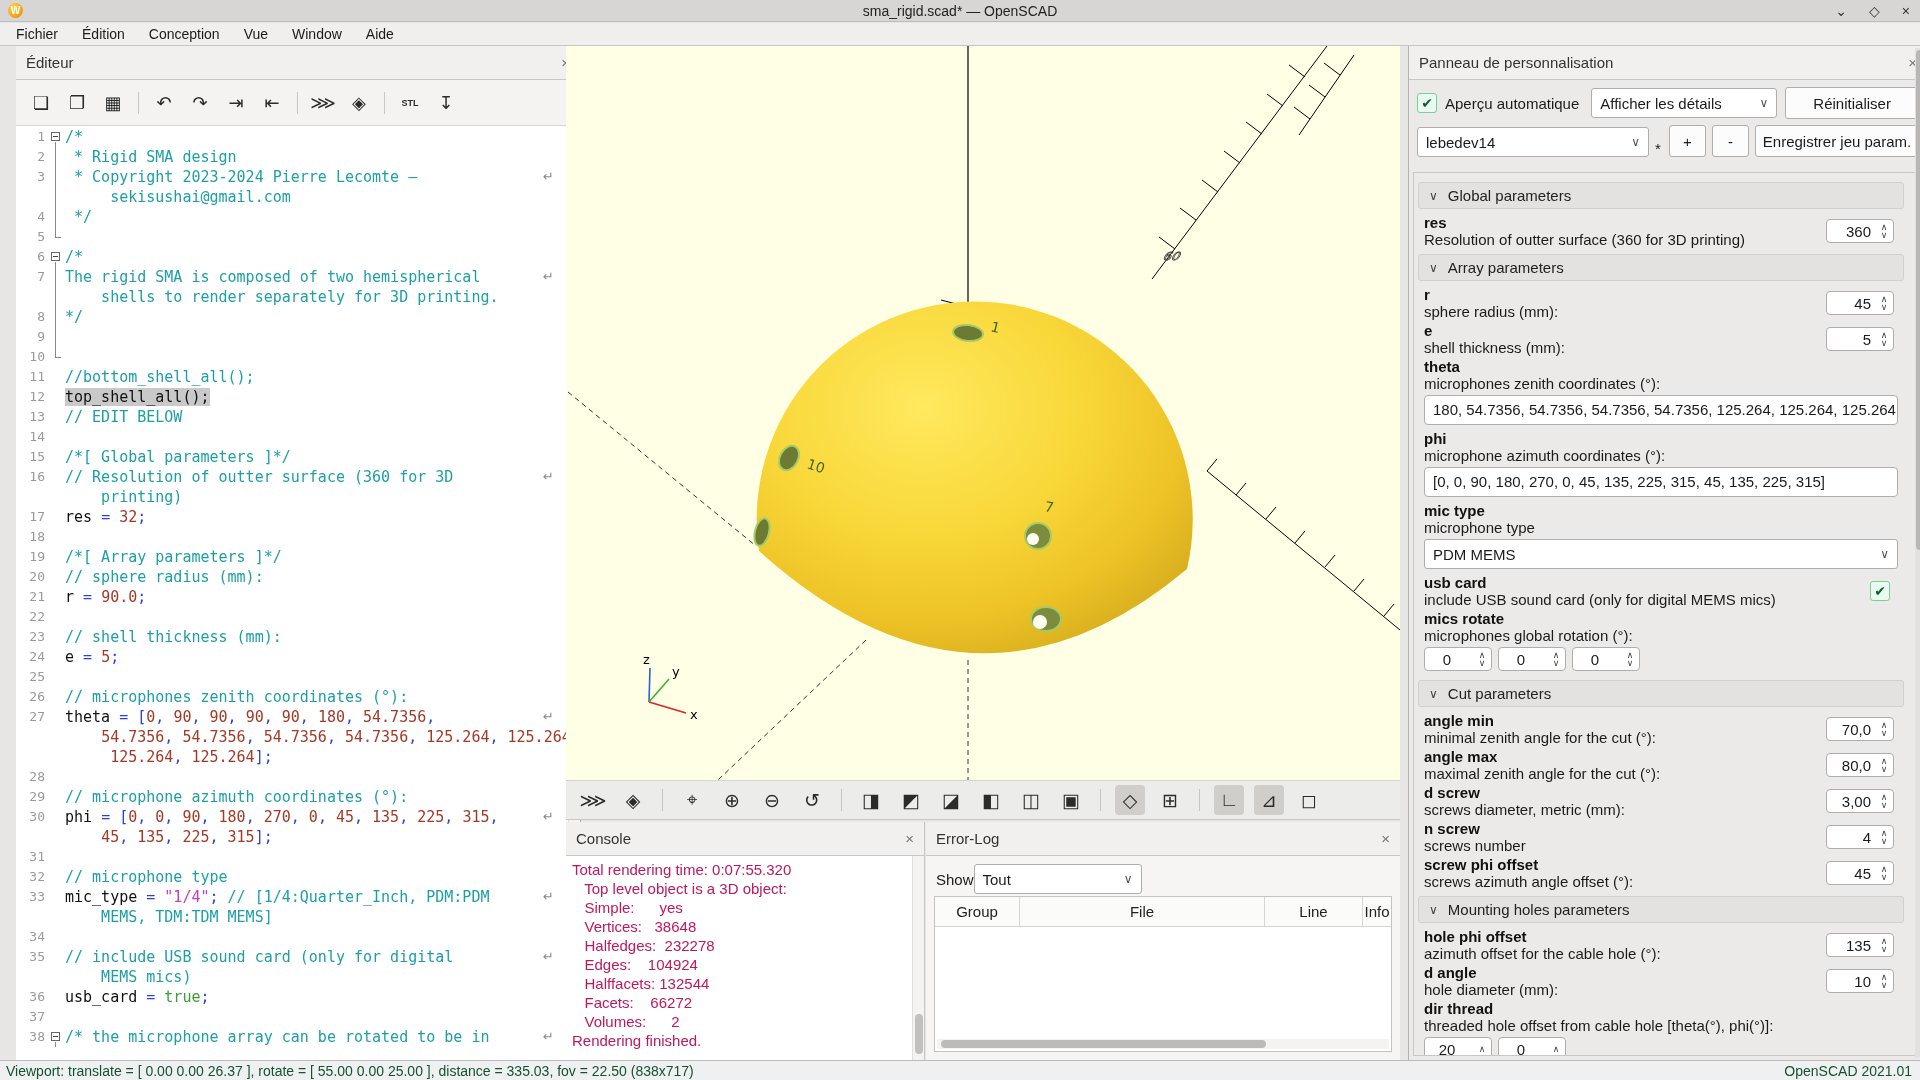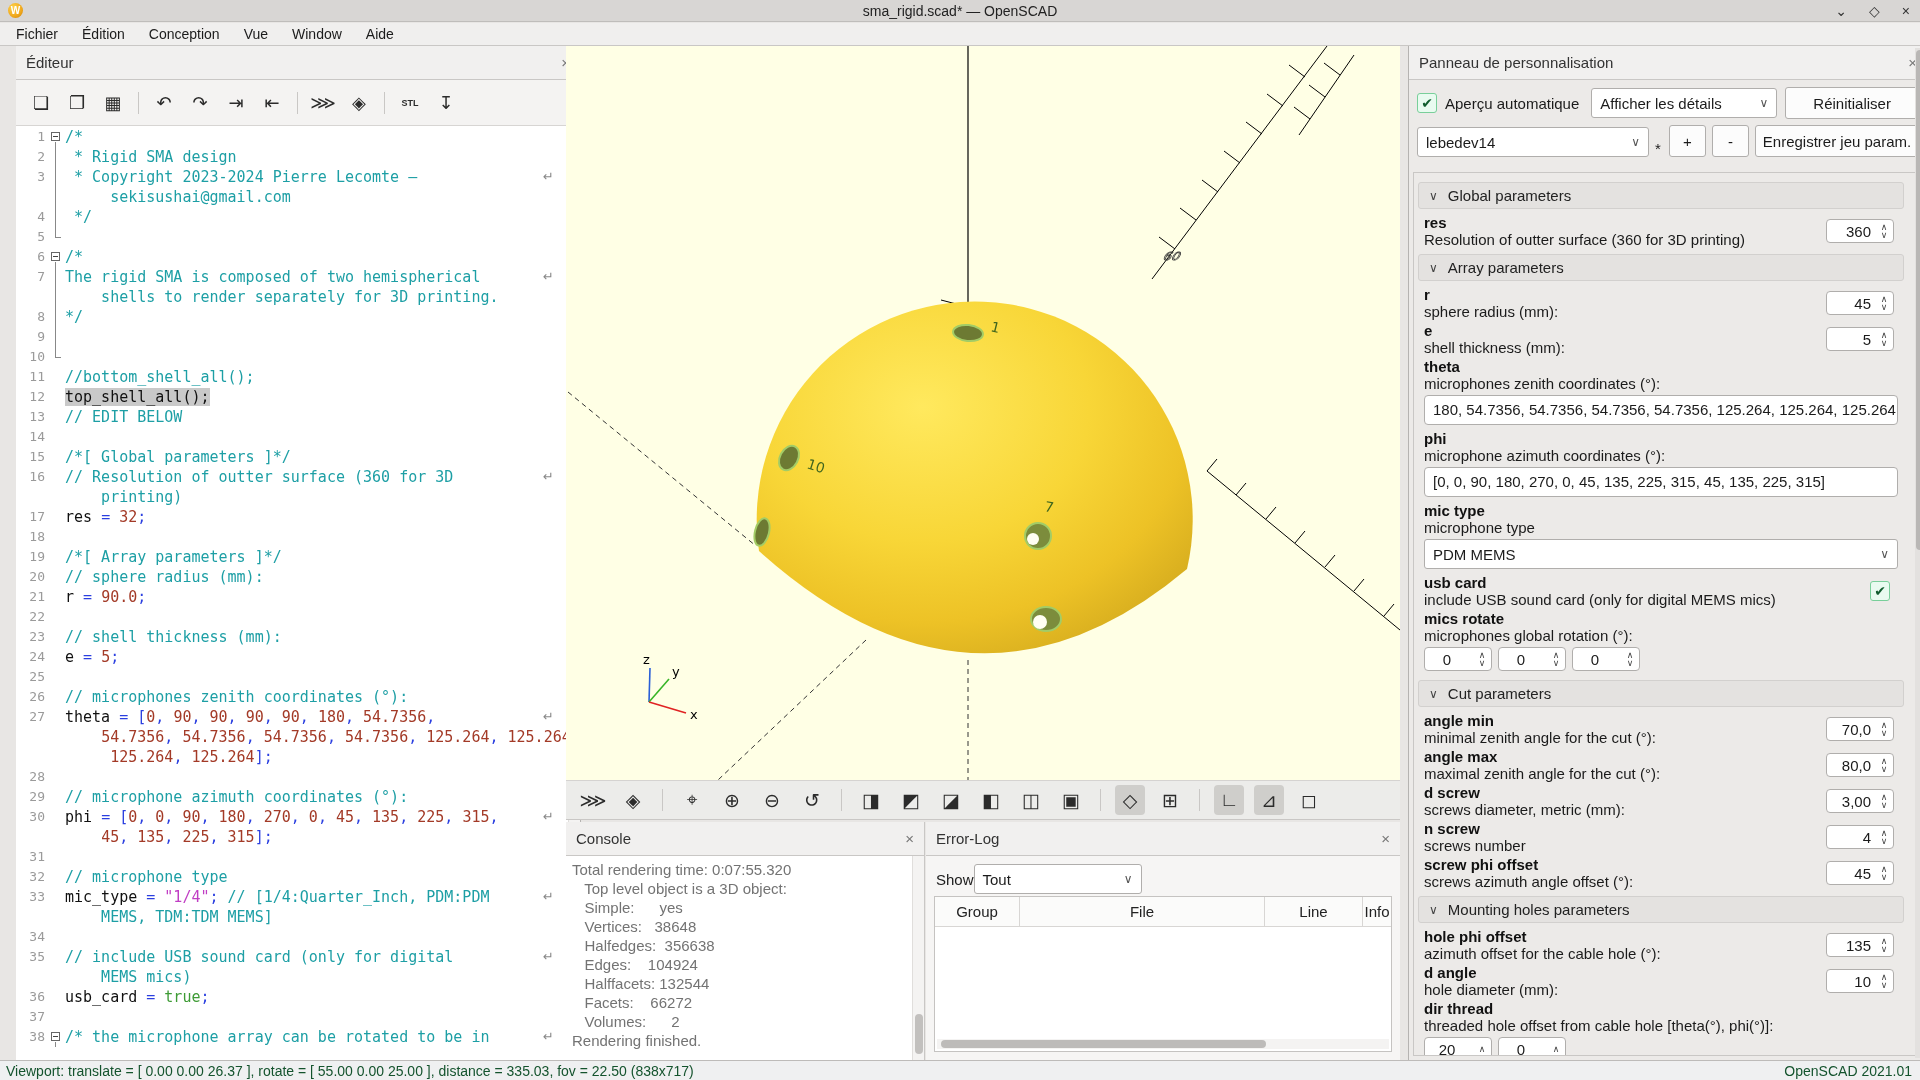--- a/index.html
+++ b/index.html
@@ -51,21 +51,21 @@
 
   
   #viewport { position:absolute; left:566px; top:46px; width:834px; height:734px; background:#ffffe5; }
   #vtoolbar { position:absolute; left:566px; top:780px; width:834px; height:40px; background:#ececea; border-top:1px solid #d5d3d1; border-bottom:1px solid #c9c7c5; display:flex; align-items:center; padding-left:12px; gap:10px; }
   .vbtn { width:30px; height:30px; display:flex; align-items:center; justify-content:center; font-size:19px; color:#2b2b2b; border-radius:4px; }
   .vbtn.active { background:#cfcecb; }
 
   
   #console-panel { position:absolute; left:566px; top:822px; width:359px; height:238px; background:#fff; border-right:1px solid #c9c7c5; }
   #console-body { position:absolute; left:0; top:34px; right:12px; bottom:0; padding:4px 0 0 6px; }
-  .console-line { font:15px/19px "Liberation Sans", sans-serif; white-space:pre; color:#737373; }
+  .console-line { font:15px/19px "Liberation Sans", sans-serif; white-space:pre; color:#be185d; }
   #console-vscroll { position:absolute; right:0; top:34px; bottom:0; width:12px; background:#f4f3f2; border-left:1px solid #e0dedc; }
   #console-vscroll .thumb { position:absolute; left:2px; bottom:6px; width:8px; height:40px; background:#c2c0be; border-radius:4px; }
 
   
   #errorlog-panel { position:absolute; left:926px; top:822px; width:474px; height:238px; background:#f6f5f4; }
   #errorlog-filter { display:flex; align-items:center; gap:0; padding:8px 0 6px 10px; }
   #errorlog-filter .label { font-size:15px; }
   .combo { background:#fff; border:1px solid #b0aeac; border-radius:3px; height:30px; display:flex; align-items:center; padding:0 8px; font-size:15px; position:relative; }
   .combo .chev { margin-left:auto; color:#555; font-size:12px; }
   #show-combo { width:168px; }
@@ -520,21 +520,21 @@
 <div id="console-panel">
   <div class="panel-header">
     <span>Console</span>
     <span class="close">×</span>
   </div>
   <div id="console-body">
       <div class="console-line">Total rendering time: 0:07:55.320</div>
       <div class="console-line">   Top level object is a 3D object:</div>
       <div class="console-line">   Simple:      yes</div>
       <div class="console-line">   Vertices:   38648</div>
-      <div class="console-line">   Halfedges:  356638</div>
+      <div class="console-line">   Halfedges:  232278</div>
       <div class="console-line">   Edges:    104924</div>
       <div class="console-line">   Halffacets: 132544</div>
       <div class="console-line">   Facets:    66272</div>
       <div class="console-line">   Volumes:      2</div>
       <div class="console-line">Rendering finished.</div>
     </div>
   <div id="console-vscroll">
       <div class="thumb"></div>
     </div>
 </div>

